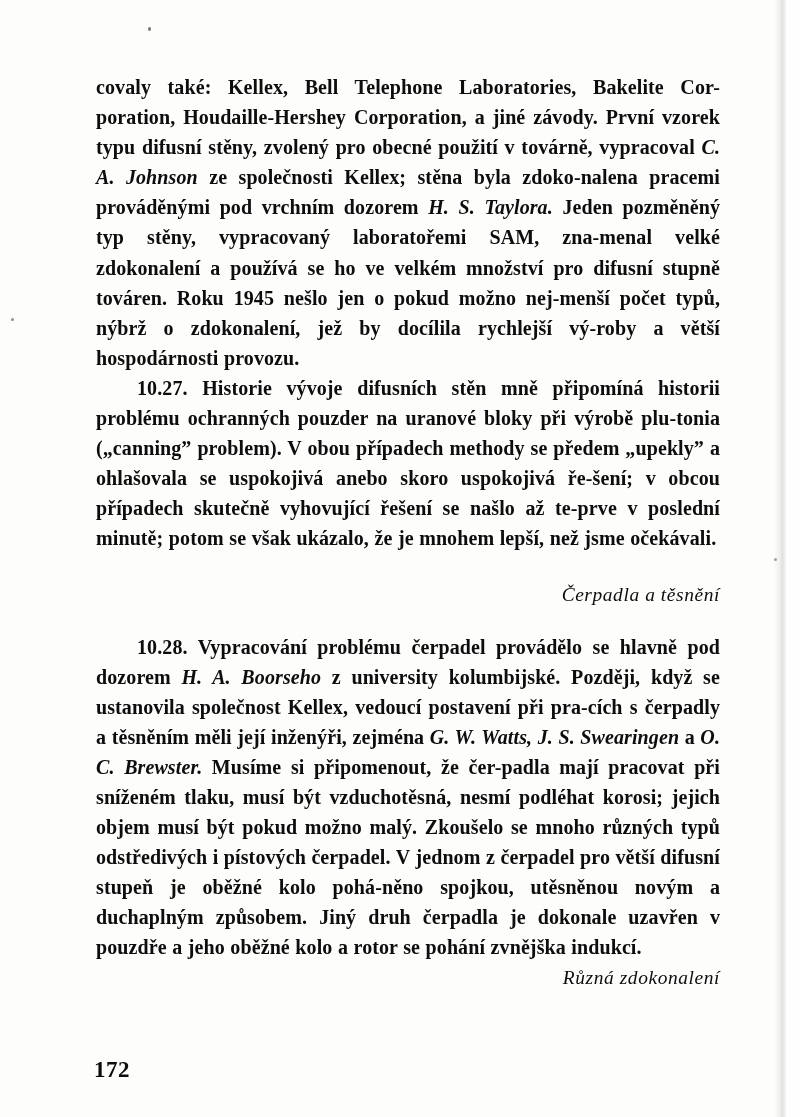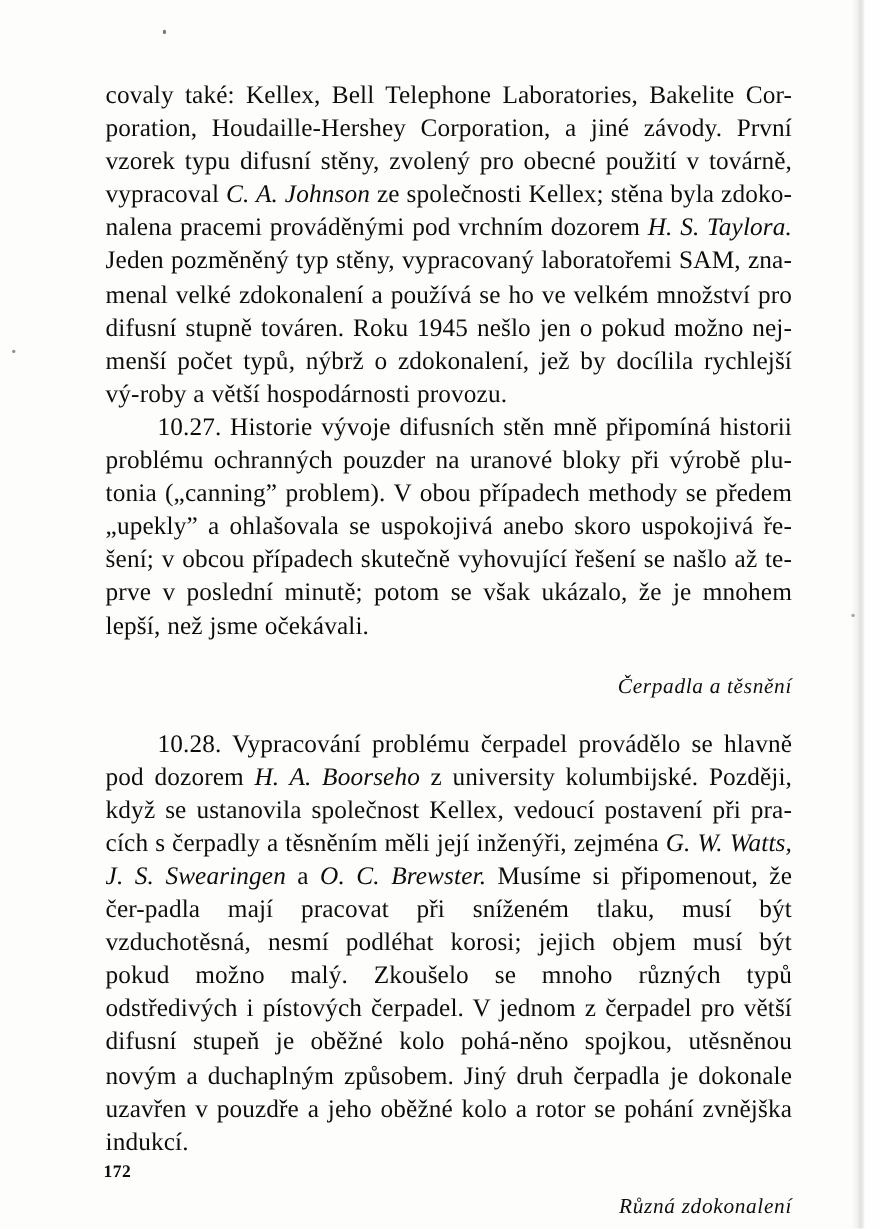--- a/index.html
+++ b/index.html
@@ -52,53 +52,54 @@
   .speck-c { left: 774px; top: 558px; width: 3px; height: 3px; opacity:.5; }
 
   .textblock {
     position: absolute;
     left: 96px;
     top: 72px;
     width: 624px;
   }
   p.para {
     margin: 0;
-    font-size: 23px;
+    font-size: 20px;
     line-height: 30.1px;
     text-align: justify;
     text-align-last: left;
     letter-spacing: .1px;
     word-spacing: .4px;
     hyphens: none;
+    font-weight: bold;
   }
   p.para.indent {
     text-indent: 2.05em;
   }
   p.para + p.para {
     margin-top: 0;
   }
   h2.section-heading {
     margin: 0;
     font-size: 19.4px;
     line-height: 30px;
     font-style: italic;
     font-weight: normal;
     text-align: right;
     letter-spacing: .6px;
   }
   .heading-wrap-1 { margin-top: 26px; margin-bottom: 22px; }
-  .heading-wrap-2 { margin-top: 30px; margin-bottom: 22px; }
+  .heading-wrap-2 { margin-bottom: 22px; }
 
   i.name { font-style: italic; }
 
   .folio {
     position: absolute;
     left: 94px;
     top: 1057px;
-    font-size: 16px;
+    font-size: 23px;
     font-weight: bold;
     letter-spacing: .5px;
   }
 </style>
 </head>
 <body>
 
 <div class="page">
 
   <div class="scan-shadow"></div>

